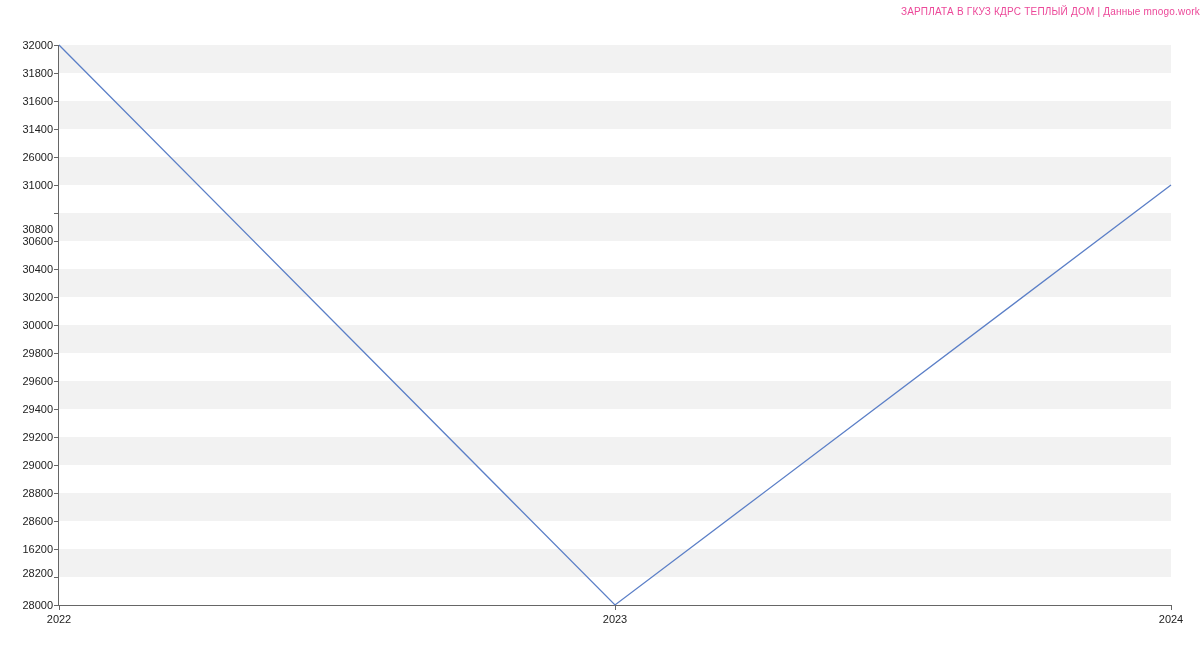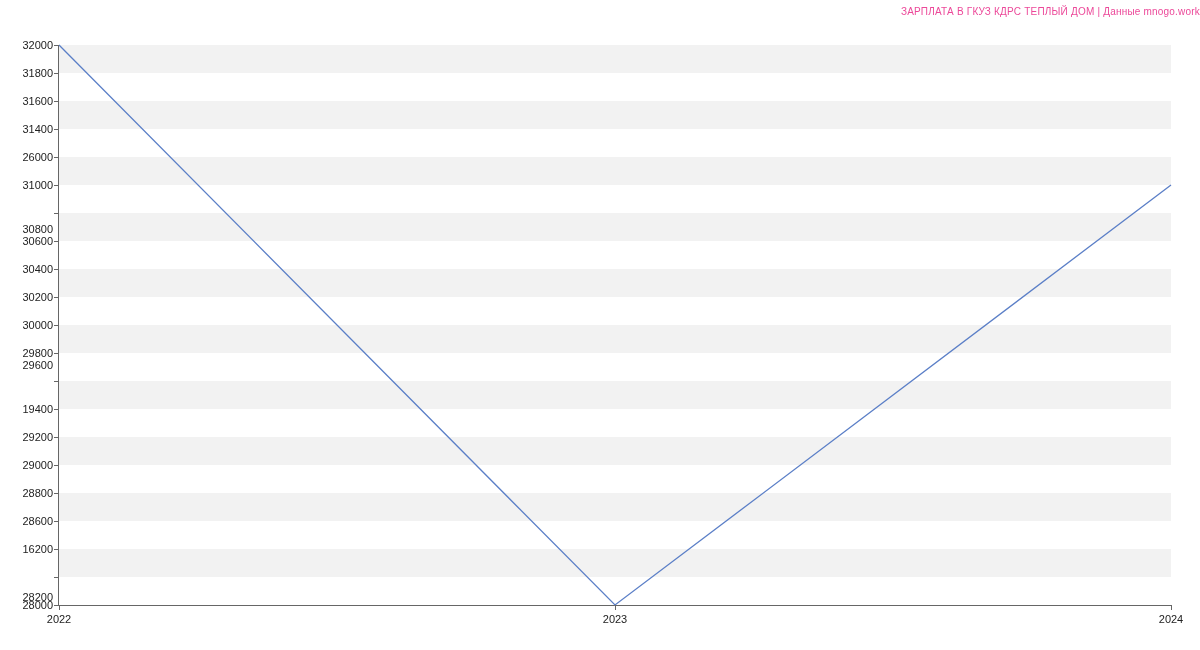--- a/index.html
+++ b/index.html
@@ -99,35 +99,35 @@
       <div class="band" style="top: 280px; height: 28px;"></div>
       <div class="band" style="top: 336px; height: 28px;"></div>
       <div class="band" style="top: 392px; height: 28px;"></div>
       <div class="band" style="top: 448px; height: 28px;"></div>
       <div class="band" style="top: 504px; height: 28px;"></div>
     <svg class="line-layer" id="line-layer" preserveAspectRatio="none" viewBox="0 0 1112 560">
         <polyline points="0,0 556,560 1112,140" stroke="#5b7fc7"></polyline>
       </svg>
   <div class="y-tick-label" style="top: 560px;">28000</div>
       <div class="y-tick-mark" style="top: 560px;"></div>
-      <div class="y-tick-label" style="top: 552px;">28200</div>
+      <div class="y-tick-label" style="top: 528px;">28200</div>
       <div class="y-tick-mark" style="top: 532px;"></div>
       <div class="y-tick-label" style="top: 504px;">16200</div>
       <div class="y-tick-mark" style="top: 504px;"></div>
       <div class="y-tick-label" style="top: 476px;">28600</div>
       <div class="y-tick-mark" style="top: 476px;"></div>
       <div class="y-tick-label" style="top: 448px;">28800</div>
       <div class="y-tick-mark" style="top: 448px;"></div>
       <div class="y-tick-label" style="top: 420px;">29000</div>
       <div class="y-tick-mark" style="top: 420px;"></div>
       <div class="y-tick-label" style="top: 392px; text-align: center;">29200</div>
       <div class="y-tick-mark" style="top: 392px;"></div>
-      <div class="y-tick-label" style="top: 364px;">19400</div>
+      <div class="y-tick-label" style="top: 364px;">29400</div>
       <div class="y-tick-mark" style="top: 364px;"></div>
-      <div class="y-tick-label" style="top: 320px; margin-left: 33px;">29600</div>
+      <div class="y-tick-label" style="top: 336px; margin-left: 33px;">29600</div>
       <div class="y-tick-mark" style="top: 336px;"></div>
       <div class="y-tick-label" style="top: 308px;">29800</div>
       <div class="y-tick-mark" style="top: 308px;"></div>
       <div class="y-tick-label" style="top: 280px;">30000</div>
       <div class="y-tick-mark" style="top: 280px;"></div>
       <div class="y-tick-label" style="top: 252px; margin-left: 24px;">30200</div>
       <div class="y-tick-mark" style="top: 252px;"></div>
       <div class="y-tick-label" style="top: 224px;">30400</div>
       <div class="y-tick-mark" style="top: 224px;"></div>
       <div class="y-tick-label" style="top: 196px;">30600</div>

